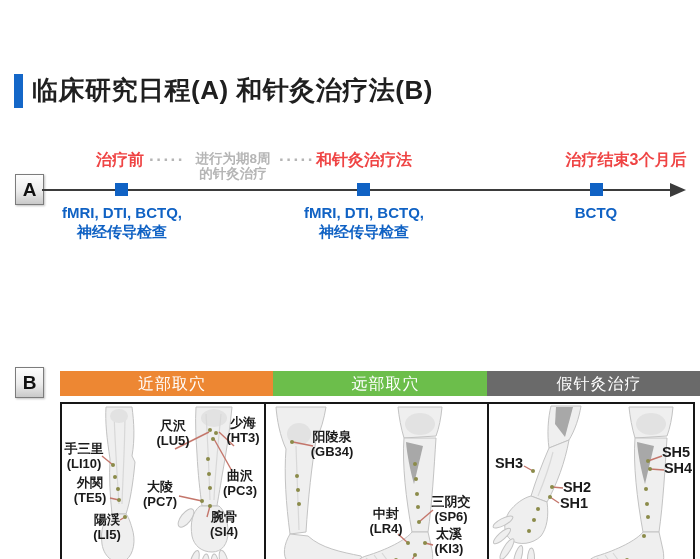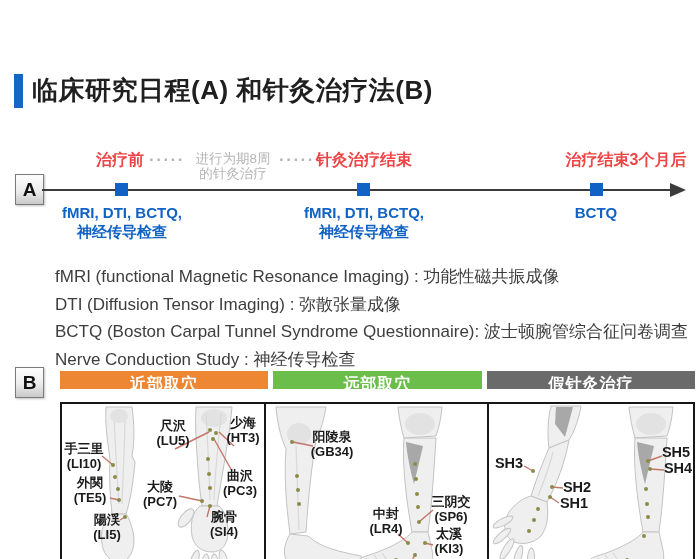--- a/index.html
+++ b/index.html
@@ -16,31 +16,31 @@
     background:linear-gradient(180deg,#fdfdfd 0%,#ececec 55%,#c9c9c9 100%);
     font-size:19px;font-weight:bold;color:#111;display:flex;align-items:center;justify-content:center;
     box-shadow:1px 1px 2px rgba(0,0,0,0.25);}
 
   
   .tl-line{position:absolute;left:42px;top:146px;width:634px;height:2px;background:var(--timeline-line,#3b3b3b);}
   .tl-arrow{position:absolute;left:670px;top:140px;width:0;height:0;
     border-left:16px solid var(--timeline-line,#3b3b3b);border-top:7px solid transparent;border-bottom:7px solid transparent;}
   .tl-marker{position:absolute;top:140px;width:13px;height:13px;background:var(--accent-blue,#1062C4);}
   .tl-title{position:absolute;top:107px;transform:translateX(-50%);font-size:16px;font-weight:bold;color:#ef4444;white-space:nowrap;}
-  .tl-note{position:absolute;transform:translateX(-50%);font-size:13.5px;font-weight:normal;color:var(--note-gray,#b5b5b5);white-space:nowrap;}
+  .tl-note{position:absolute;transform:translateX(-50%);font-size:13.5px;font-weight:bold;color:var(--note-gray,#b5b5b5);white-space:nowrap;}
   .tl-dots{position:absolute;top:103px;transform:translateX(-50%);font-size:17px;font-weight:bold;letter-spacing:2.5px;color:var(--note-gray,#b5b5b5);}
   .tl-test{position:absolute;transform:translateX(-50%);font-size:15px;font-weight:bold;color:var(--accent-blue,#1062C4);white-space:nowrap;}
 
   
   .defs{position:absolute;left:55px;top:220px;}
   .def-line{font-size:17px;color:#3d3d3d;line-height:27.5px;white-space:nowrap;}
 
   
-  .panel-header{position:absolute;top:328px;height:18px;line-height:25px;text-align:center;
-    color:#fff;font-size:16px;font-weight:bold;letter-spacing:1px;}
+  .panel-header{position:absolute;top:328px;height:25px;line-height:25px;text-align:center;
+    color:#fff;font-size:16px;font-weight:normal;letter-spacing:1px;padding-left:8px;}
   .panel-box{position:absolute;top:359px;height:182px;background:#fff;border:2px solid #161616;}
   .panel-box svg{position:absolute;left:0;top:0;}
   .pt{position:absolute;transform:translateX(-50%);text-align:center;font-size:13px;font-weight:bold;
     color:#1a1a1a;line-height:14.5px;white-space:nowrap;}
   .pt span{display:block;}
   .pt-sh{font-size:14.5px;}
   .limb{fill:#efefef;stroke:#c3c3c3;stroke-width:1;}
   .limb-inner{fill:#e2e2e2;stroke:none;}
   .limb-dark{fill:#a8a8a8;stroke:none;}
   .bone{fill:none;stroke:#d8d8d8;stroke-width:1.2;}
@@ -55,44 +55,38 @@
   <div class="title-row">
     <div class="title-bar"></div>
     <h1 class="page-title">临床研究日程(A) 和针灸治疗法(B)</h1>
   </div>
 
   <div class="badge" style="left:15px;top:131px;">A</div>
   <div class="tl-line"></div>
   <div class="tl-arrow"></div>
 
   <div class="tl-title" style="left:120px;">治疗前</div>
-  <div class="tl-title" style="left:364px;">针灸治疗结束</div>
+  <div class="tl-title" style="left:364px;">和针灸治疗法</div>
   <div class="tl-title" style="left:626px;">治疗结束3个月后</div>
 
   <div class="tl-dots" style="left:167px;">.....</div>
   <div class="tl-note" style="left:233px;top:107px;">进行为期8周</div>
   <div class="tl-note" style="left:233px;top:122px;">的针灸治疗</div>
   <div class="tl-dots" style="left:297px;">.....</div>
 
   <div class="tl-marker" style="left:115px;"></div>
   <div class="tl-marker" style="left:357px;"></div>
   <div class="tl-marker" style="left:590px;"></div>
 
   <div class="tl-test" style="left:122px;top:161px;">fMRI, DTI, BCTQ,</div>
   <div class="tl-test" style="left:122px;top:180px;">神经传导检查</div>
   <div class="tl-test" style="left:364px;top:161px;">fMRI, DTI, BCTQ,</div>
   <div class="tl-test" style="left:364px;top:180px;">神经传导检查</div>
   <div class="tl-test" style="left:596px;top:161px;">BCTQ</div>
 
-  <div class="defs">
-    <div class="def-line">fMRI (functional Magnetic Resonance Imaging) : 功能性磁共振成像</div>
-    <div class="def-line">DTI (Diffusion Tensor Imaging) : 弥散张量成像</div>
-    <div class="def-line">BCTQ (Boston Carpal Tunnel Syndrome Questionnaire): 波士顿腕管综合征问卷调查</div>
-    <div class="def-line">Nerve Conduction Study : 神经传导检查</div>
-  </div>
 
   <div class="badge" style="left:15px;top:324px;">B</div>
 
   <div class="panel-header" style="left:60px;width:208px;background:var(--panel1-header,#ED8733);">近部取穴</div>
   <div class="panel-header" style="left:273px;width:209px;background:var(--panel2-header,#6CBE4B);">远部取穴</div>
   <div class="panel-header" style="left:487px;width:208px;background:var(--panel3-header,#6A6A6A);">假针灸治疗</div>
 
   <div class="panel-box" style="left:60px;width:204px;">
     <svg width="204" height="178" viewBox="0 0 204 178">
 

